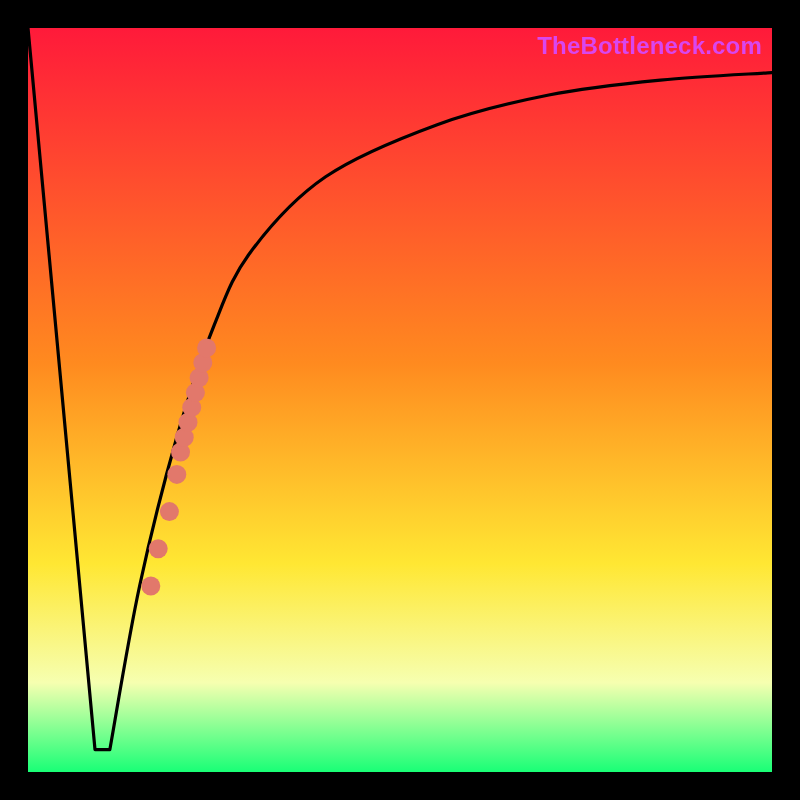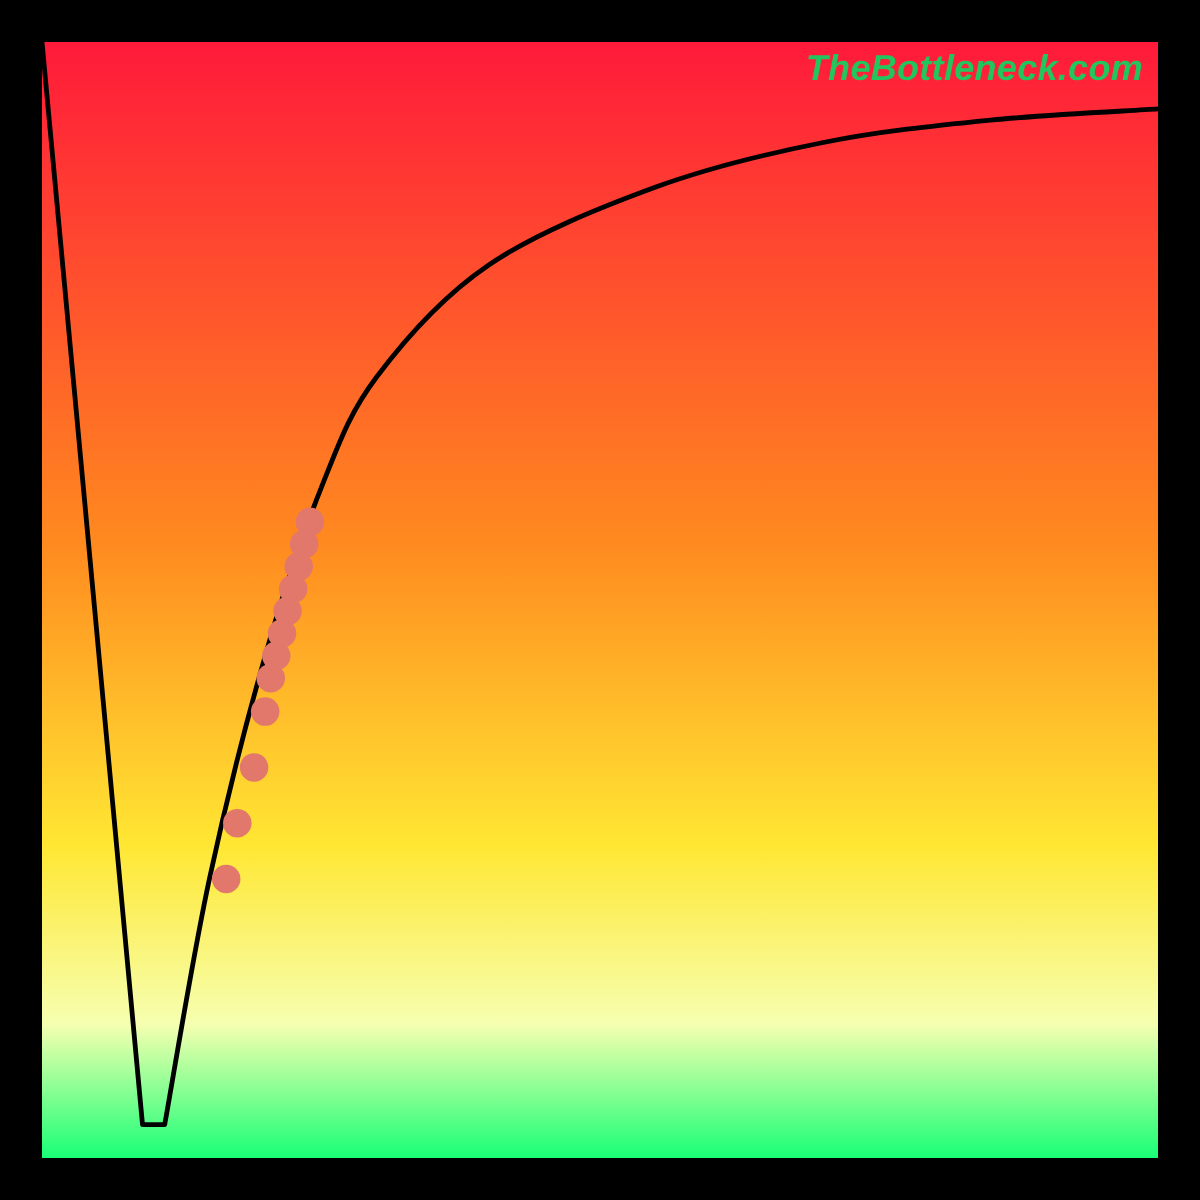--- a/index.html
+++ b/index.html
@@ -26,24 +26,23 @@
     height: 744px;
     overflow: hidden;
   }
   .watermark {
     position: absolute;
     top: 4px;
     right: 10px;
     font-family: Arial, Helvetica, sans-serif;
     font-size: 24px;
     font-weight: 600;
-    color: #22c55e;
+    color: #d946ef;
     letter-spacing: 0.2px;
     z-index: 10;
-    font-style: italic;
   }
   svg { display: block; }
 </style>
 </head>
 <body>
 
 <div class="frame">
   <div class="plot">
     <div class="watermark">TheBottleneck.com</div>
     <svg id="chart-svg" width="744" height="744" viewBox="0 0 744 744">

